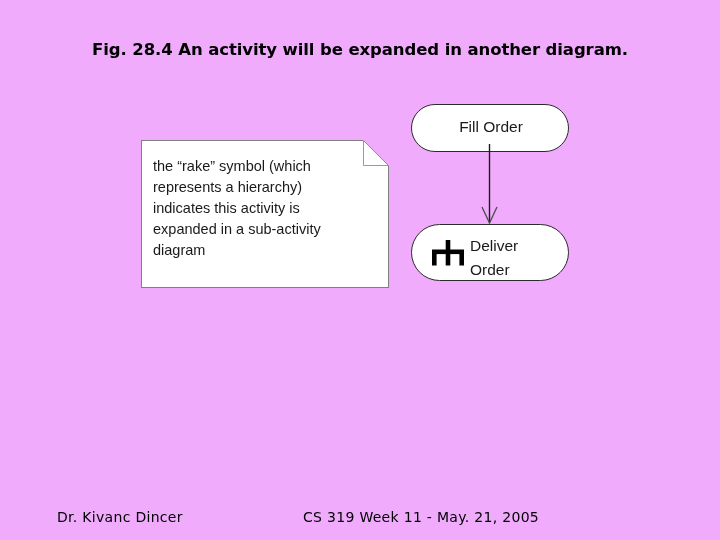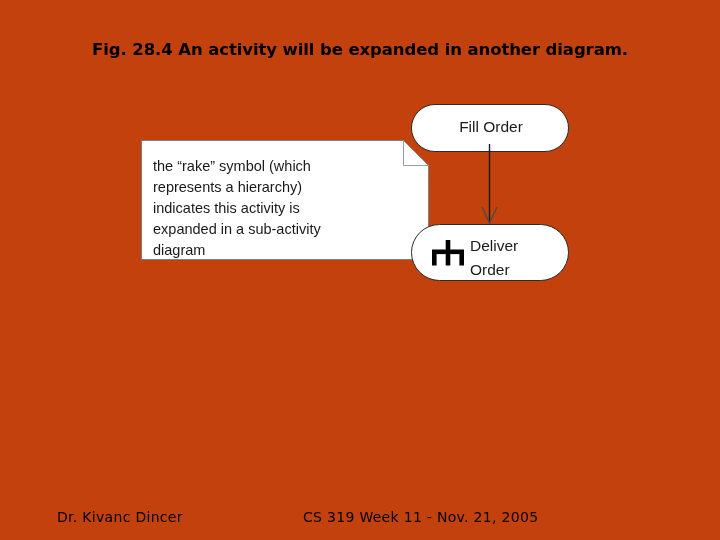--- a/index.html
+++ b/index.html
@@ -4,21 +4,21 @@
 <style>
   html, body {
     margin: 0;
     padding: 0;
     background: #ffffff;
   }
   #slide {
     position: relative;
     width: 720px;
     height: 540px;
-    background: #c2410c;
+    background: #f0abfc;
     overflow: hidden;
     font-family: "Liberation Sans", sans-serif;
   }
 
   
   #slide-title {
     position: absolute;
     left: 0;
     top: 40px;
     width: 720px;
@@ -30,22 +30,21 @@
     letter-spacing: -0.1px;
     white-space: nowrap;
   }
 
   
   #note-box {
     position: absolute;
     left: 141px;
     top: 140px;
     width: 248px;
-    height: 120px;
-    padding-left: 40px;
+    height: 148px;
   }
   #note-shape {
     position: absolute;
     inset: 0;
     background: #ffffff;
     border: 1px solid #7f7f7f;
     box-sizing: border-box;
     -webkit-clip-path: polygon(0 0, calc(100% - 26px) 0, 100% 26px, 100% 100%, 0 100%);
     clip-path: polygon(0 0, calc(100% - 26px) 0, 100% 26px, 100% 100%, 0 100%);
   }
@@ -189,15 +188,15 @@
         <rect x="4" y="13.5" width="4.6" height="12" fill="#000000"></rect>
         <rect x="17.7" y="13.5" width="4.6" height="12" fill="#000000"></rect>
         <rect x="31.4" y="13.5" width="4.6" height="12" fill="#000000"></rect>
       </svg>
     </div>
     <div id="label-deliver-order" class="activity-label">Deliver
 Order</div>
   </div>
 
   <div id="footer-author" class="footer-text">Dr. Kivanc Dincer</div>
-  <div id="footer-course" class="footer-text">CS 319 Week 11 - Nov. 21, 2005</div>
+  <div id="footer-course" class="footer-text">CS 319 Week 11 - May. 21, 2005</div>
 
 </div>
 
 </body></html>

